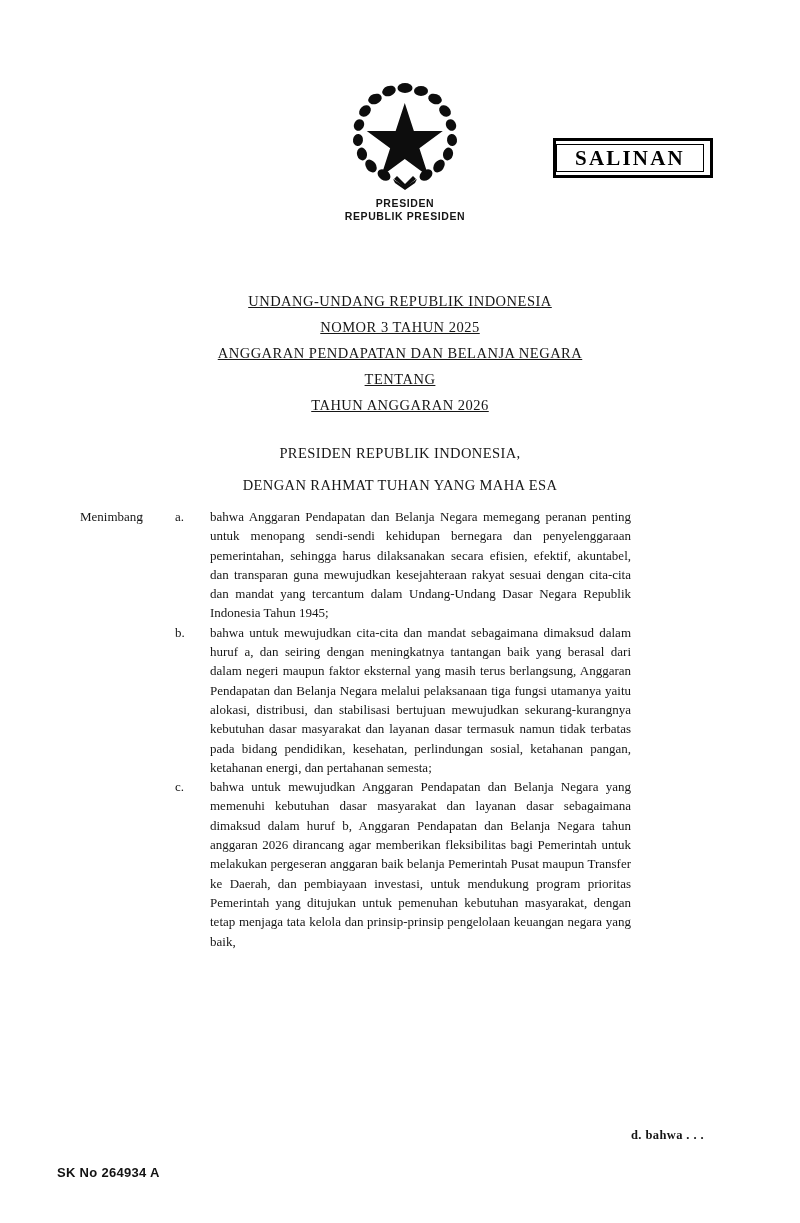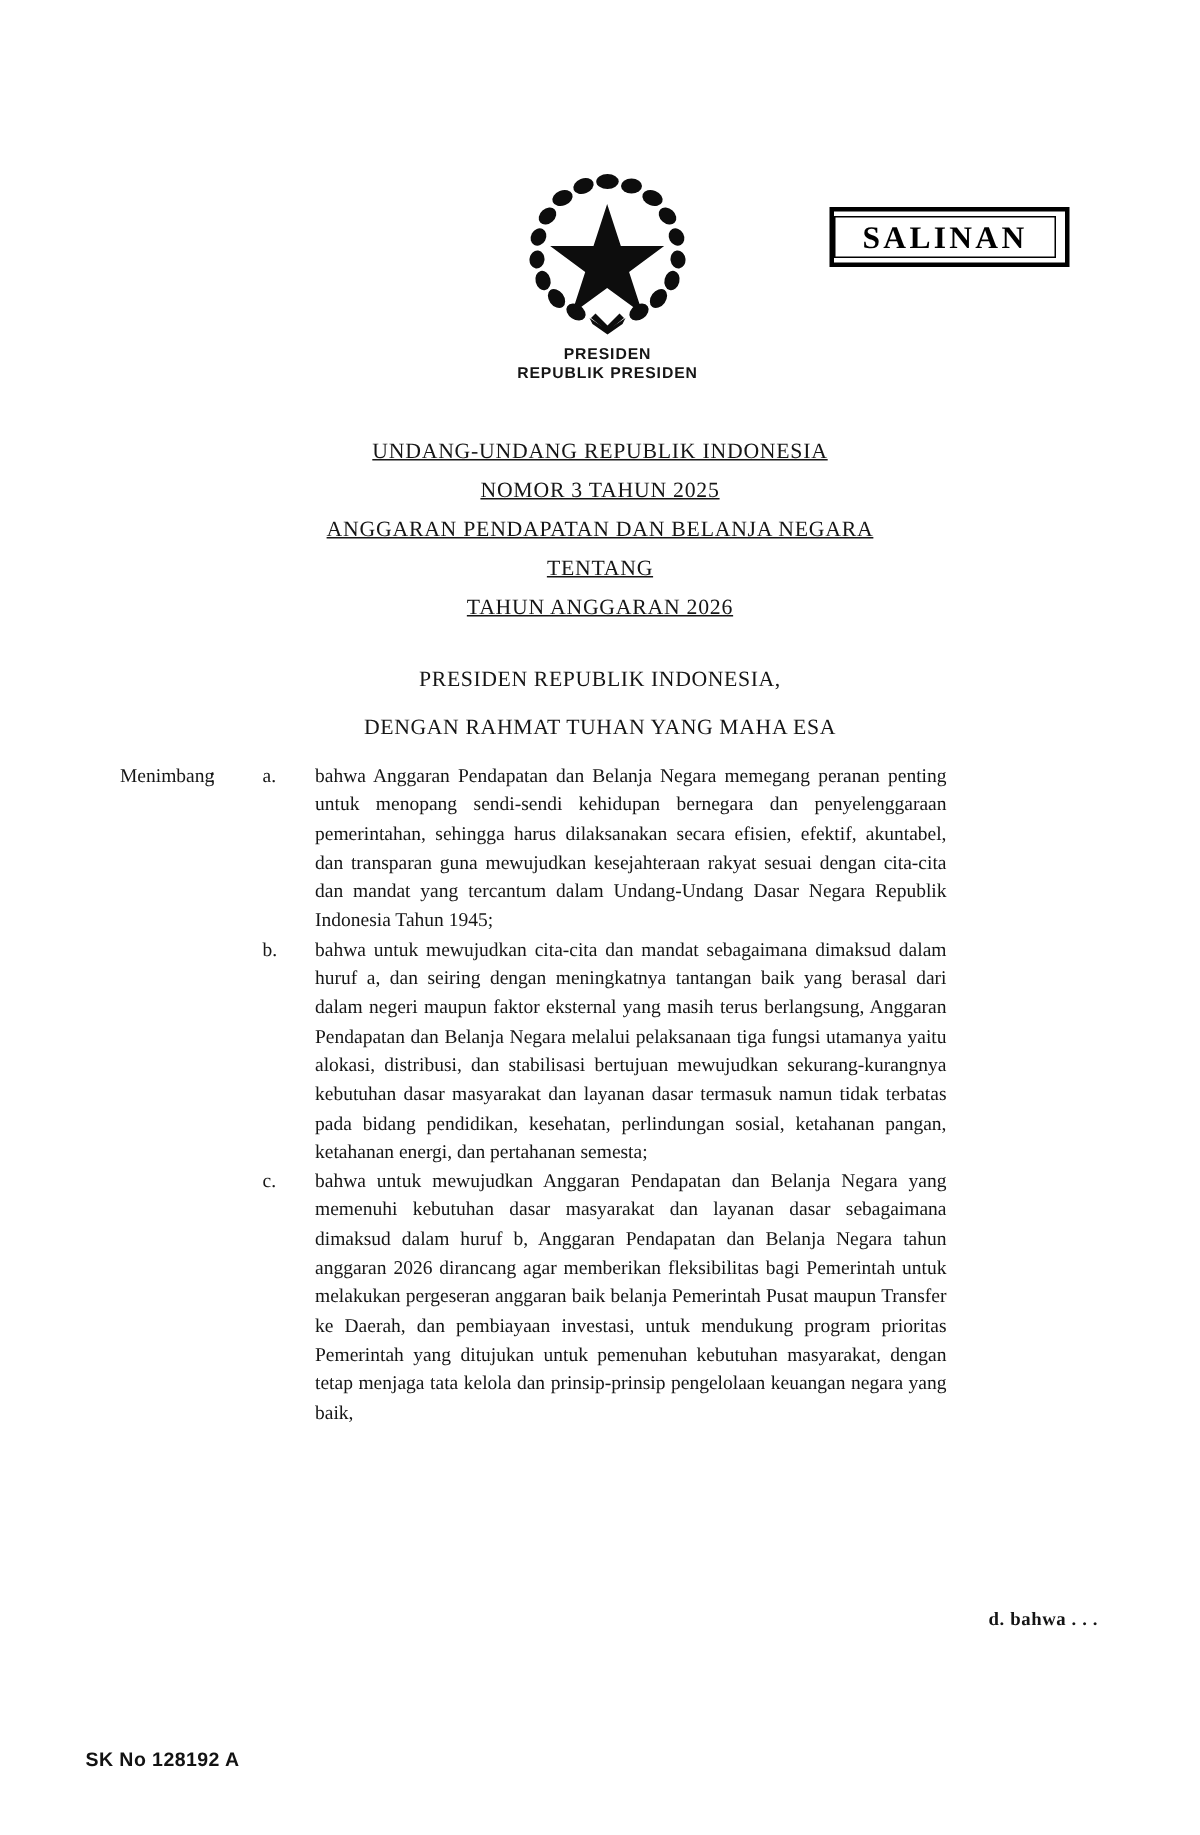--- a/index.html
+++ b/index.html
@@ -16,21 +16,21 @@
     width: 800px;
     height: 1223px;
     margin: 0 auto;
     background: #ffffff;
     overflow: hidden;
   }
 
   
   .masthead {
     position: absolute;
-    top: 113px;
+    top: 80px;
     left: 0;
     width: 690px;
     height: 160px;
   }
   .emblem-wrap {
     position: absolute;
     left: 345px;
     top: 0;
     width: 120px;
     height: 112px;
@@ -156,25 +156,25 @@
     text-align: justify;
     text-justify: inter-word;
     color: #161616;
     hyphens: manual;
   }
   .cons-row + .cons-row { margin-top: 0px; }
 
   
   .continuation {
     position: absolute;
-    top: 1072px;
+    top: 1128px;
     left: 0;
     width: 800px;
     text-align: right;
-    padding-right: 68px;
+    padding-right: 96px;
     box-sizing: border-box;
     font-size: 12.5px;
     font-weight: bold;
     letter-spacing: 0.4px;
     color: #141414;
   }
 
   
   .footer-code {
     position: absolute;
@@ -270,15 +270,15 @@
       <div class="cons-label"></div>
       <div class="cons-colon"></div>
       <div class="cons-marker">c.</div>
       <div class="cons-text">bahwa untuk mewujudkan Anggaran Pendapatan dan Belanja Negara yang memenuhi kebutuhan dasar masyarakat dan layanan dasar sebagaimana dimaksud dalam huruf b, Anggaran Pendapatan dan Belanja Negara tahun anggaran 2026 dirancang agar memberikan fleksibilitas bagi Pemerintah untuk melakukan pergeseran anggaran baik belanja Pemerintah Pusat maupun Transfer ke Daerah, dan pembiayaan investasi, untuk mendukung program prioritas Pemerintah yang ditujukan untuk pemenuhan kebutuhan masyarakat, dengan tetap menjaga tata kelola dan prinsip-prinsip pengelolaan keuangan negara yang baik,</div>
     </div>
 
   </div>
 
   <div class="continuation">d. bahwa . . .</div>
 
-  <div class="footer-code">SK No 128192 A</div>
+  <div class="footer-code">SK No 264934 A</div>
 
 </div>
 
 </body></html>

